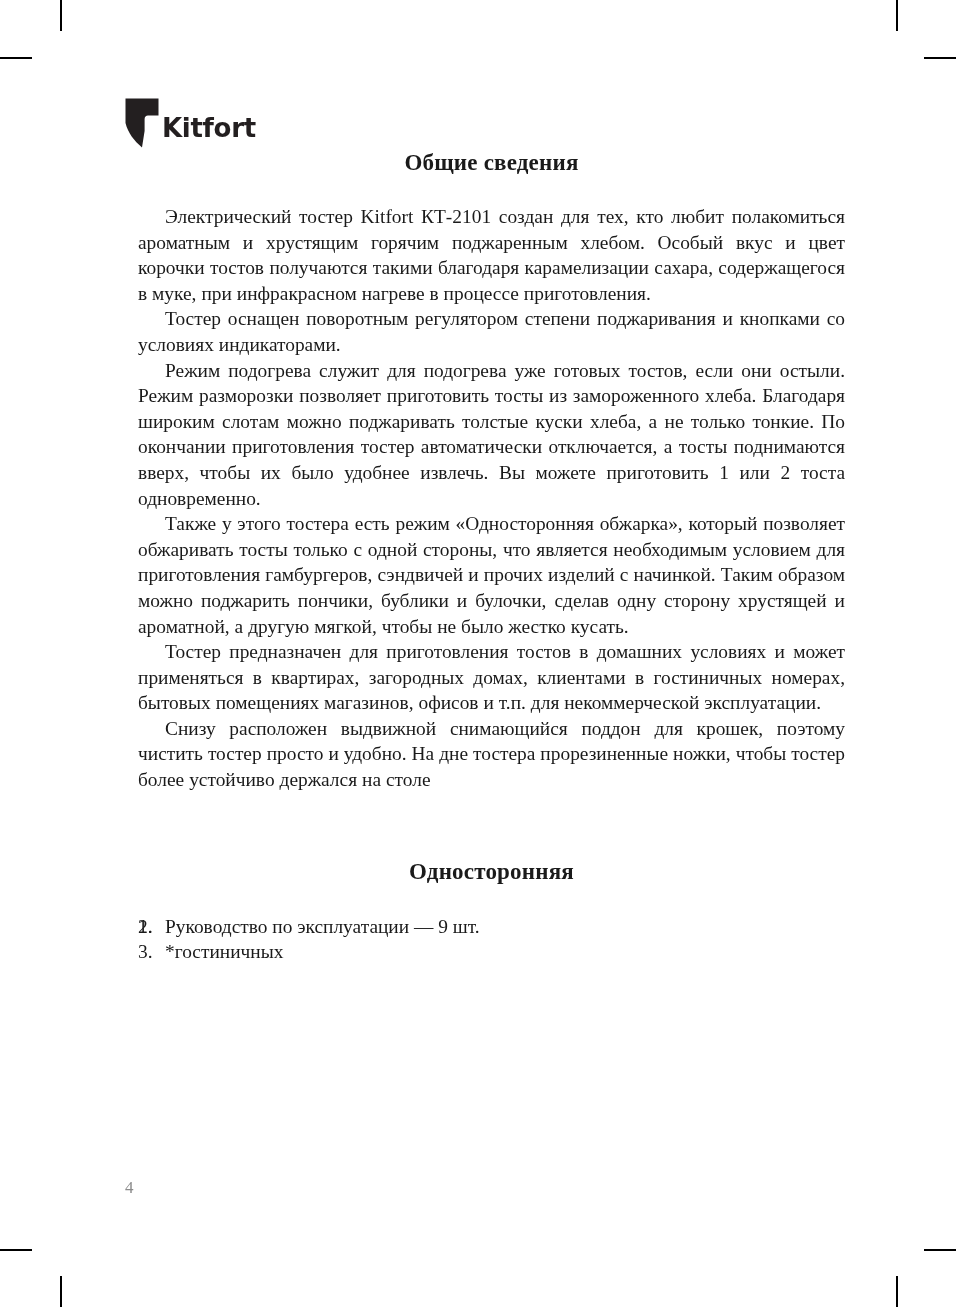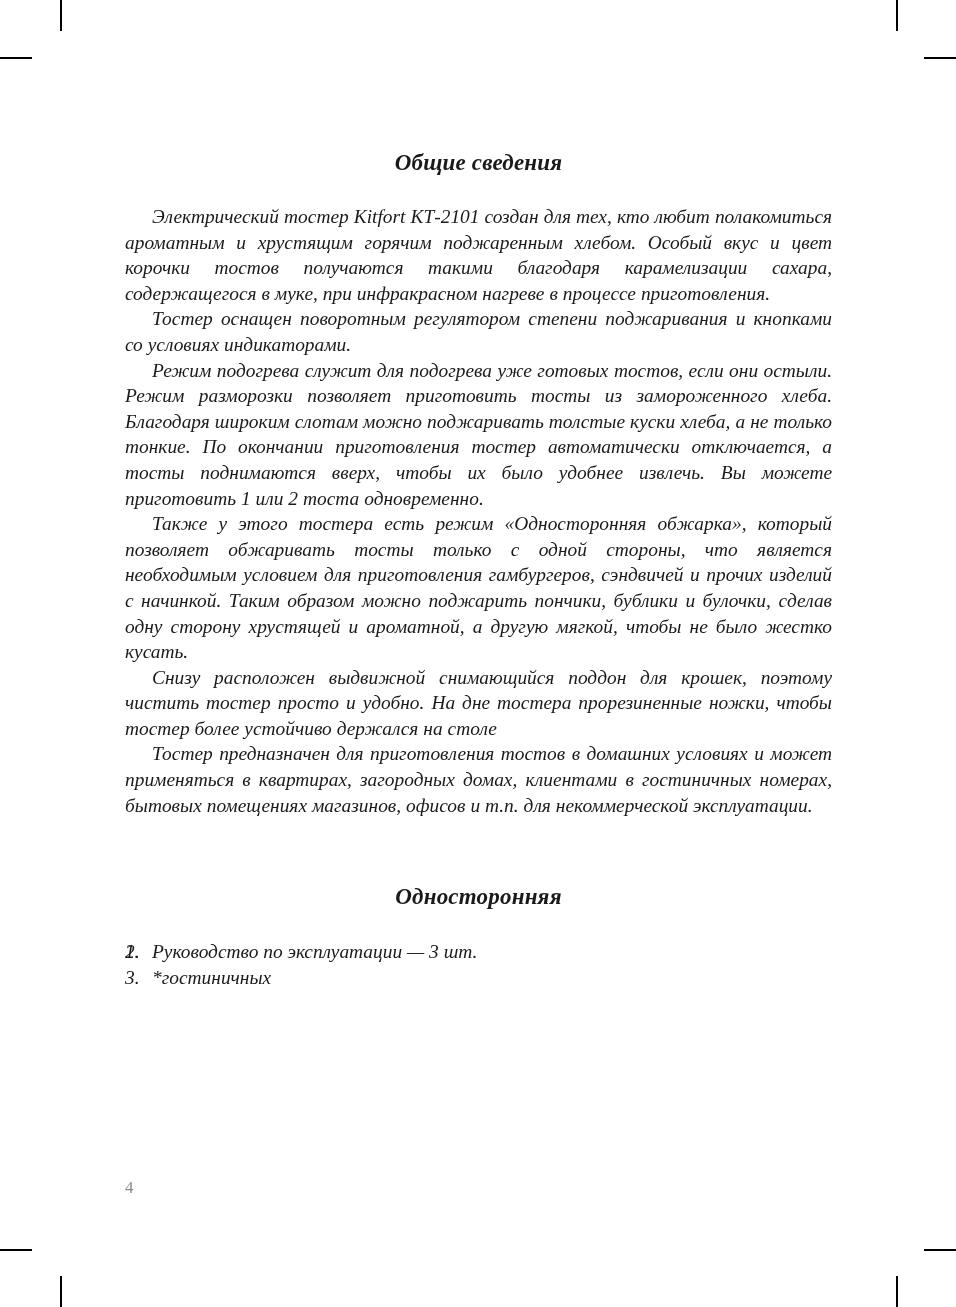--- a/index.html
+++ b/index.html
@@ -59,24 +59,23 @@
     color: #231f20;
     margin-left: 3px;
     line-height: 1;
     position: relative;
     top: -7px;
   }
 
   
   .content {
     position: absolute;
-    left: 125px;
+    left: 138px;
     top: 150px;
     width: 707px;
-    font-style: italic;
   }
 
   h2.section-heading {
     font-family: "Liberation Serif", "DejaVu Serif", serif;
     font-weight: 700;
     font-size: 23px;
     text-align: center;
     margin: 0;
     padding: 0;
     letter-spacing: 0.2px;
@@ -136,45 +135,51 @@
 
   <div class="crop-mark crop-v cm-tl-v"></div>
   <div class="crop-mark crop-h cm-tl-h"></div>
   <div class="crop-mark crop-v cm-tr-v"></div>
   <div class="crop-mark crop-h cm-tr-h"></div>
   <div class="crop-mark crop-v cm-bl-v"></div>
   <div class="crop-mark crop-h cm-bl-h"></div>
   <div class="crop-mark crop-v cm-br-v"></div>
   <div class="crop-mark crop-h cm-br-h"></div>
 
+  <div class="logo-block">
+    <svg class="logo-mark" viewBox="0 0 34 50" aria-hidden="true">
+      <path d="M0.5 0.5 H33.5 V17.5 H23.0 C21.0 17.5 19.6 19.0 19.6 21.0 V33.0 L17.0 49.5 C9.0 42.5 3.0 35.0 0.5 25.0 Z" fill="#231f20"></path>
+    </svg>
+    <span class="logo-word">Kitfort</span>
+  </div>
 
   <div class="content">
 
     <h2 class="section-heading">Общие сведения</h2>
     <div class="heading-gap-after"></div>
 
     <p class="body-par">Электрический тостер Kitfort КТ-2101 создан для тех, кто любит полакомиться ароматным и хрустящим горячим поджаренным хлебом. Особый вкус и цвет корочки тостов получаются такими благодаря карамелизации сахара, содержащегося в муке, при инфракрасном нагреве в процессе приготовления.</p>
     <p class="body-par">Тостер оснащен поворотным регулятором степени поджаривания и кнопками со условиях индикаторами.</p>
     <p class="body-par">Режим подогрева служит для подогрева уже готовых тостов, если они остыли. Режим разморозки позволяет приготовить тосты из замороженного хлеба. Благодаря широким слотам можно поджаривать толстые куски хлеба, а не только тонкие. По окончании приготовления тостер автоматически отключается, а тосты поднимаются вверх, чтобы их было удобнее извлечь. Вы можете приготовить 1 или 2 тоста одновременно.</p>
     <p class="body-par">Также у этого тостера есть режим «Односторонняя обжарка», который позволяет обжаривать тосты только с одной стороны, что является необходимым условием для приготовления гамбургеров, сэндвичей и прочих изделий с начинкой. Таким образом можно поджарить пончики, бублики и булочки, сделав одну сторону хрустящей и ароматной, а другую мягкой, чтобы не было жестко кусать.</p>
+    <p class="body-par">Тостер предназначен для приготовления тостов в домашних условиях и может применяться в квартирах, загородных домах, клиентами в гостиничных номерах, бытовых помещениях магазинов, офисов и т.п. для некоммерческой эксплуатации.</p>
     <p class="body-par">Снизу расположен выдвижной снимающийся поддон для крошек, поэтому чистить тостер просто и удобно. На дне тостера прорезиненные ножки, чтобы тостер более устойчиво держался на столе</p>
-    <p class="body-par">Тостер предназначен для приготовления тостов в домашних условиях и может применяться в квартирах, загородных домах, клиентами в гостиничных номерах, бытовых помещениях магазинов, офисов и т.п. для некоммерческой эксплуатации.</p>
 
     <div class="spacer-sections"></div>
 
     <h2 class="section-heading">Односторонняя</h2>
     <div class="spacer-list"></div>
 
     <ol class="kit-list">
       <li>
         <span class="num">1.</span>
       </li>
       <li>
         <span class="num">2.</span>
-        <span>Руководство по эксплуатации — 3 шт.</span>
+        <span>Руководство по эксплуатации — 9 шт.</span>
       </li>
       <li>
         <span class="num">3.</span>
       </li>
     </ol>
     <div class="footnote-line">*гостиничных</div>
 
   </div>
 
   <div class="page-number">4</div>

